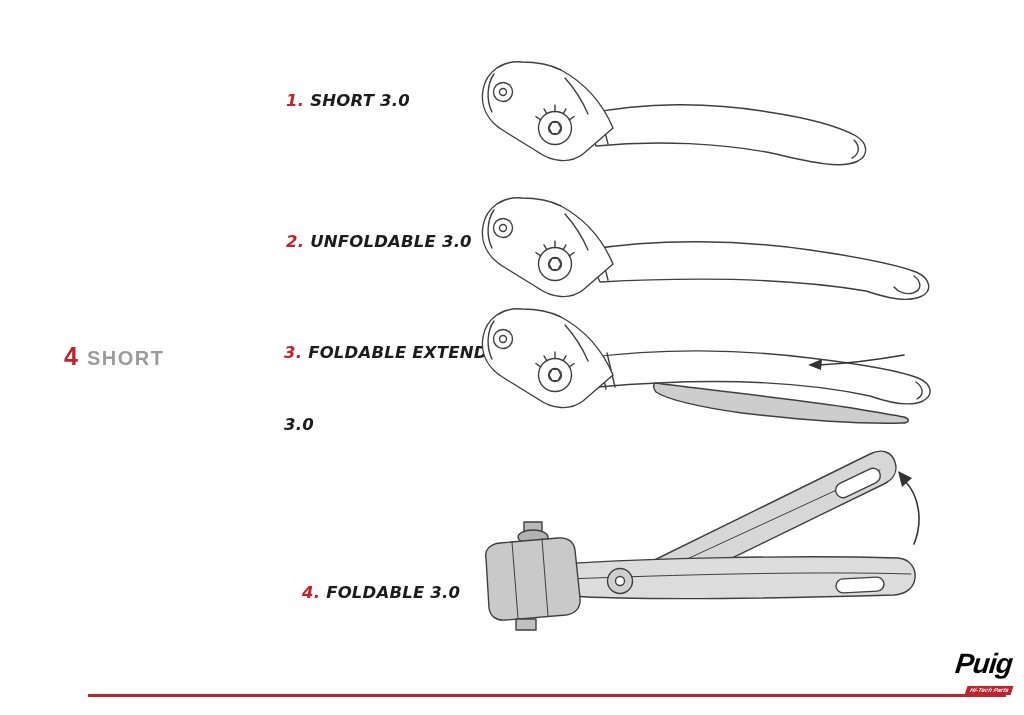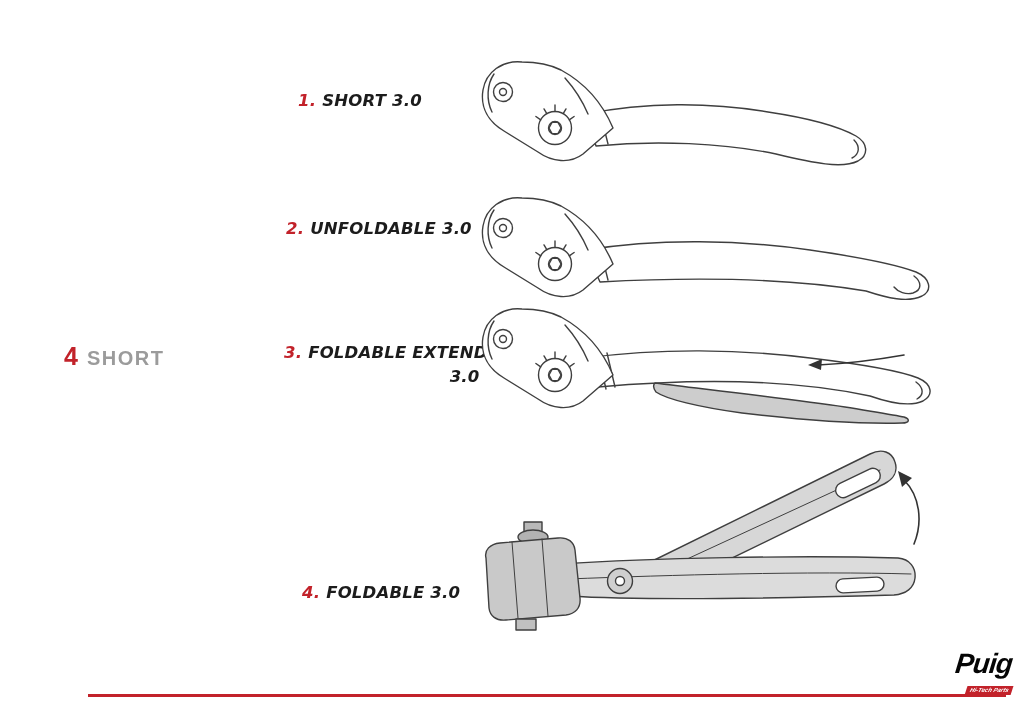--- a/index.html
+++ b/index.html
@@ -7,21 +7,21 @@
     position:relative; width:1024px; height:715px; background:#fff;
     overflow:hidden; font-family:"Liberation Sans", sans-serif;
   }
   .model-label {
     position:absolute; font-style:italic; font-weight:bold;
     font-size:16.5px; color:#1c1c1c; letter-spacing:0.2px;
     white-space:nowrap; line-height:1.45;
     font-family:"DejaVu Sans", sans-serif;
   }
   .model-label .num { color:var(--accent); margin-right:6px; }
-  .label3 .line2 { text-align:right; padding-right:56px; }
+  .label3 .line2 { text-align:left; padding-right:56px;margin-top:48px; }
   .heading {
     position:absolute; display:flex; align-items:baseline; gap:9px;
     font-weight:bold; white-space:nowrap;
   }
   .heading-num { color:var(--accent); font-size:25px; }
   .heading-label { color:var(--heading-gray); font-size:20px; letter-spacing:1.5px; }
   .lever { position:absolute; }
   .footer-rule {
     position:absolute; left:88px; top:694px; width:918px; height:3px;
     background:var(--accent);
@@ -56,25 +56,25 @@
         <path d="M70.7 63.8 L65.9 60.5 M76.8 57.7 L74 52.9 M85 55.5 L85 49 M93.2 57.7 L96 52.9 M99.3 63.8 L104.1 60.5" fill="none"></path>
       </g>
     </defs>
   </svg>
 
   <div class="heading" style="left:64px; top:342px">
     <span class="heading-num">4</span>
     <span class="heading-label">SHORT</span>
   </div>
 
-  <div class="model-label" style="left:298px; top:89px">
+  <div class="model-label" style="left:286px; top:89px">
     <span class="num">1.</span><span>SHORT 3.0</span>
   </div>
 
-  <div class="model-label" style="left:286px; top:217px">
+  <div class="model-label" style="left:286px; top:230px">
     <span class="num">2.</span><span>UNFOLDABLE 3.0</span>
   </div>
 
   <div class="model-label label3" style="left:284px; top:341px">
     <div class="line1">
       <span class="num">3.</span><span>FOLDABLE EXTENDABLE</span>
     </div>
     <div class="line2">3.0</div>
   </div>
 

